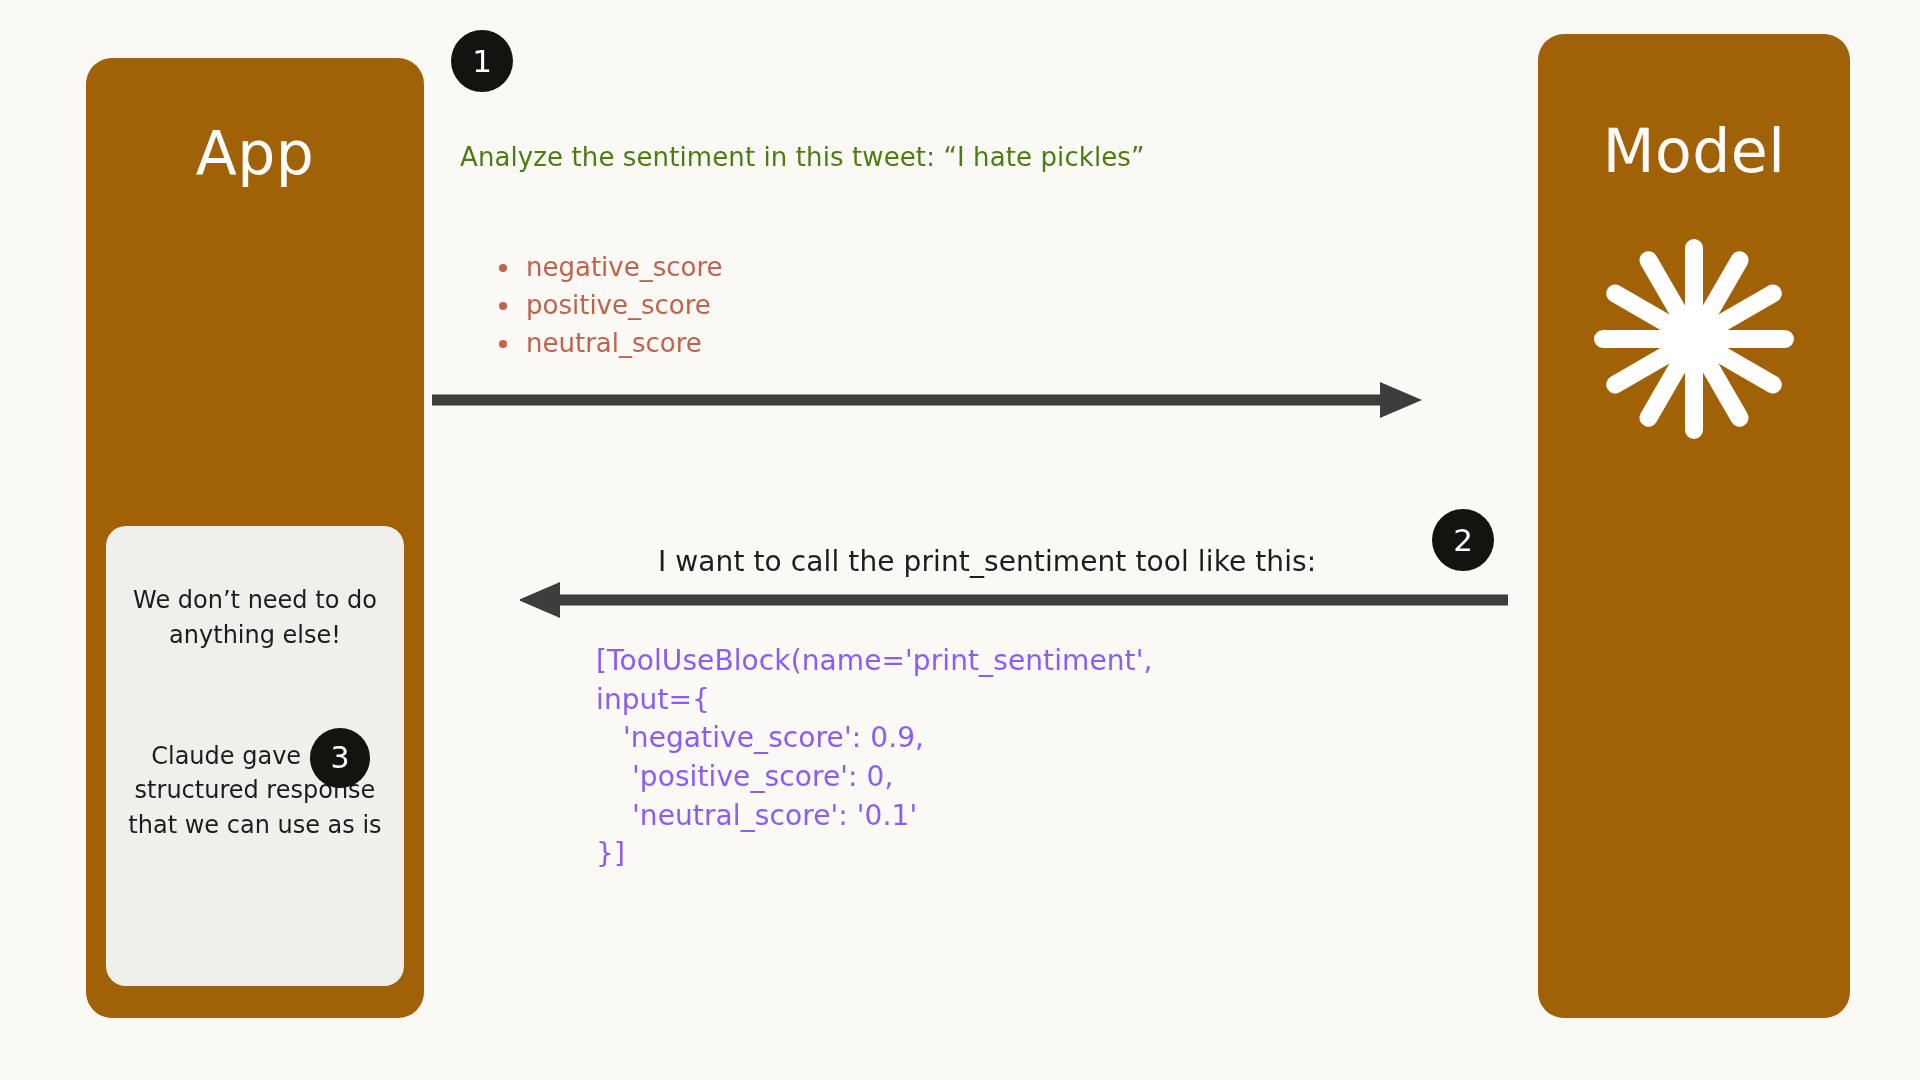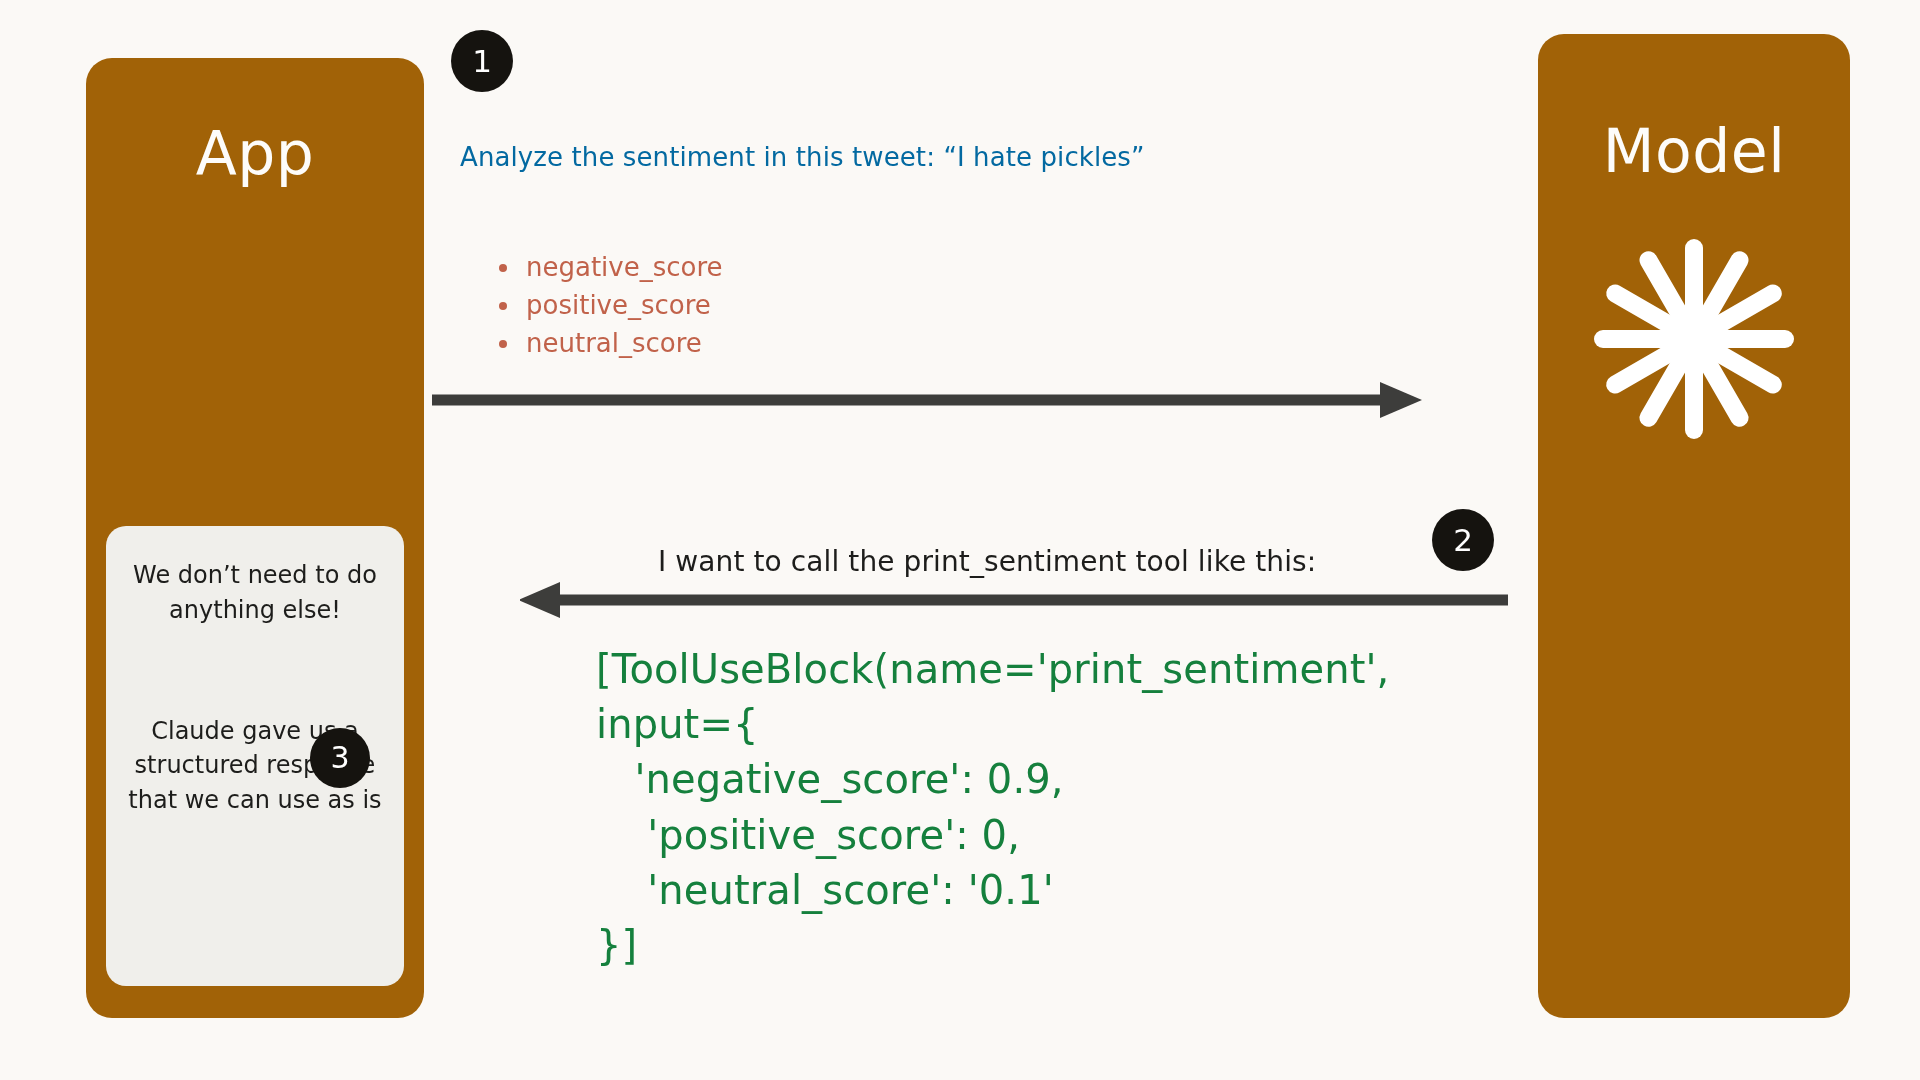--- a/index.html
+++ b/index.html
@@ -66,21 +66,21 @@
   
   #app-note {
     position: absolute;
     left: 20px;
     top: 468px;
     width: 298px;
     height: 460px;
     background: #f0efeb;
     border-radius: 20px;
     box-sizing: border-box;
-    padding: 16px 22px;
+    padding: 41px 22px;
     color: #1d1d1b;
     font-size: 24px;
     line-height: 1.45;
     text-align: center;
   }
   #app-note .note-line-1 { margin: 16px 0 0 0; }
   #app-note .note-line-2 { margin: 22px 0 0 0; }
 
   
   .badge {
@@ -96,21 +96,21 @@
     justify-content: center;
     line-height: 1;
   }
   #badge-1 { left: 451px; top: 30px; }
   #badge-2 { left: 1432px; top: 509px; }
   #badge-3 { left: 224px; top: 670px; width: 60px; height: 60px; font-size: 30px; }
 
   
   .text-block {
     position: absolute;
-    color: #0369a1;
+    color: #4d7c0f;
   }
   #prompt-line {
     left: 460px;
     top: 142px;
     font-size: 26px;
     letter-spacing: 0.1px;
   }
   #tool-desc {
     left: 460px;
     top: 208px;
@@ -135,22 +135,22 @@
     top: 545px;
     font-size: 28px;
     color: #1d1d1b;
     letter-spacing: 0.1px;
   }
 
   #code-block {
     position: absolute;
     left: 596px;
     top: 642px;
-    color: #15803d;
-    font-size: 40px;
+    color: #8b5cf6;
+    font-size: 28px;
     line-height: 1.38;
     white-space: pre;
     letter-spacing: 0.1px;
   }
 
   
   .arrow { position: absolute; }
   #arrow-request { left: 430px; top: 380px; }
   #arrow-response { left: 520px; top: 580px; }
 </style>

